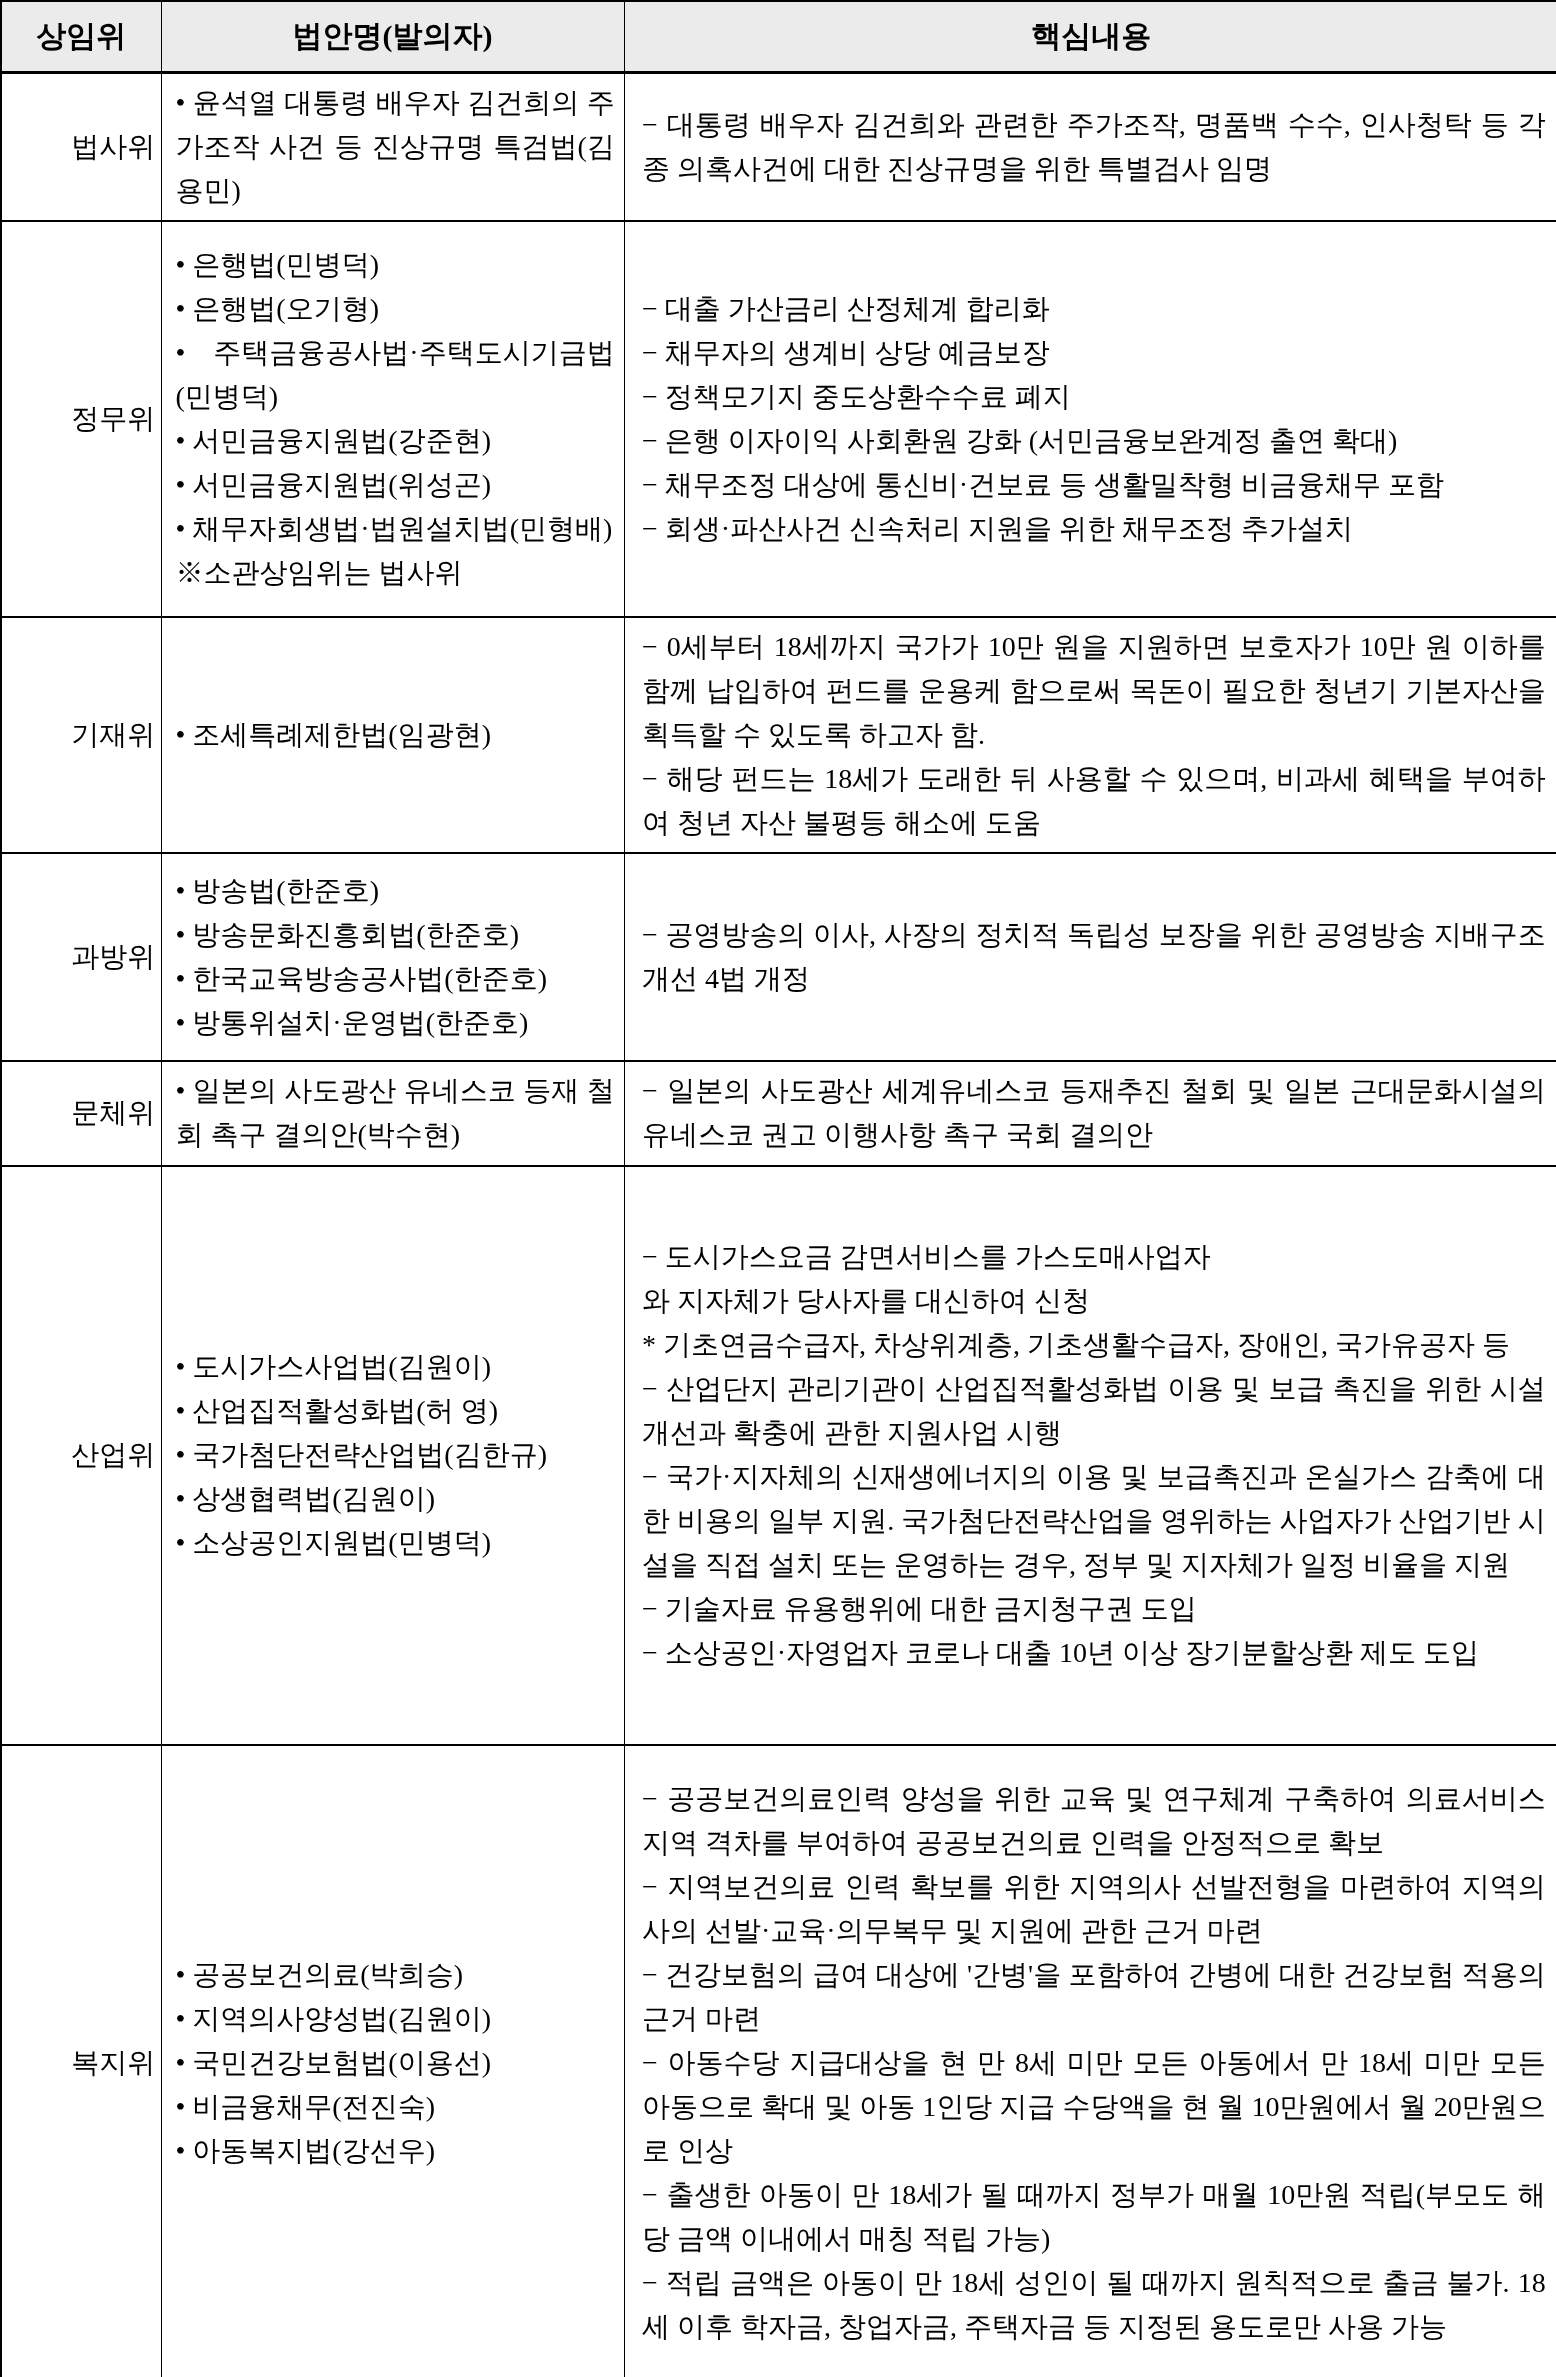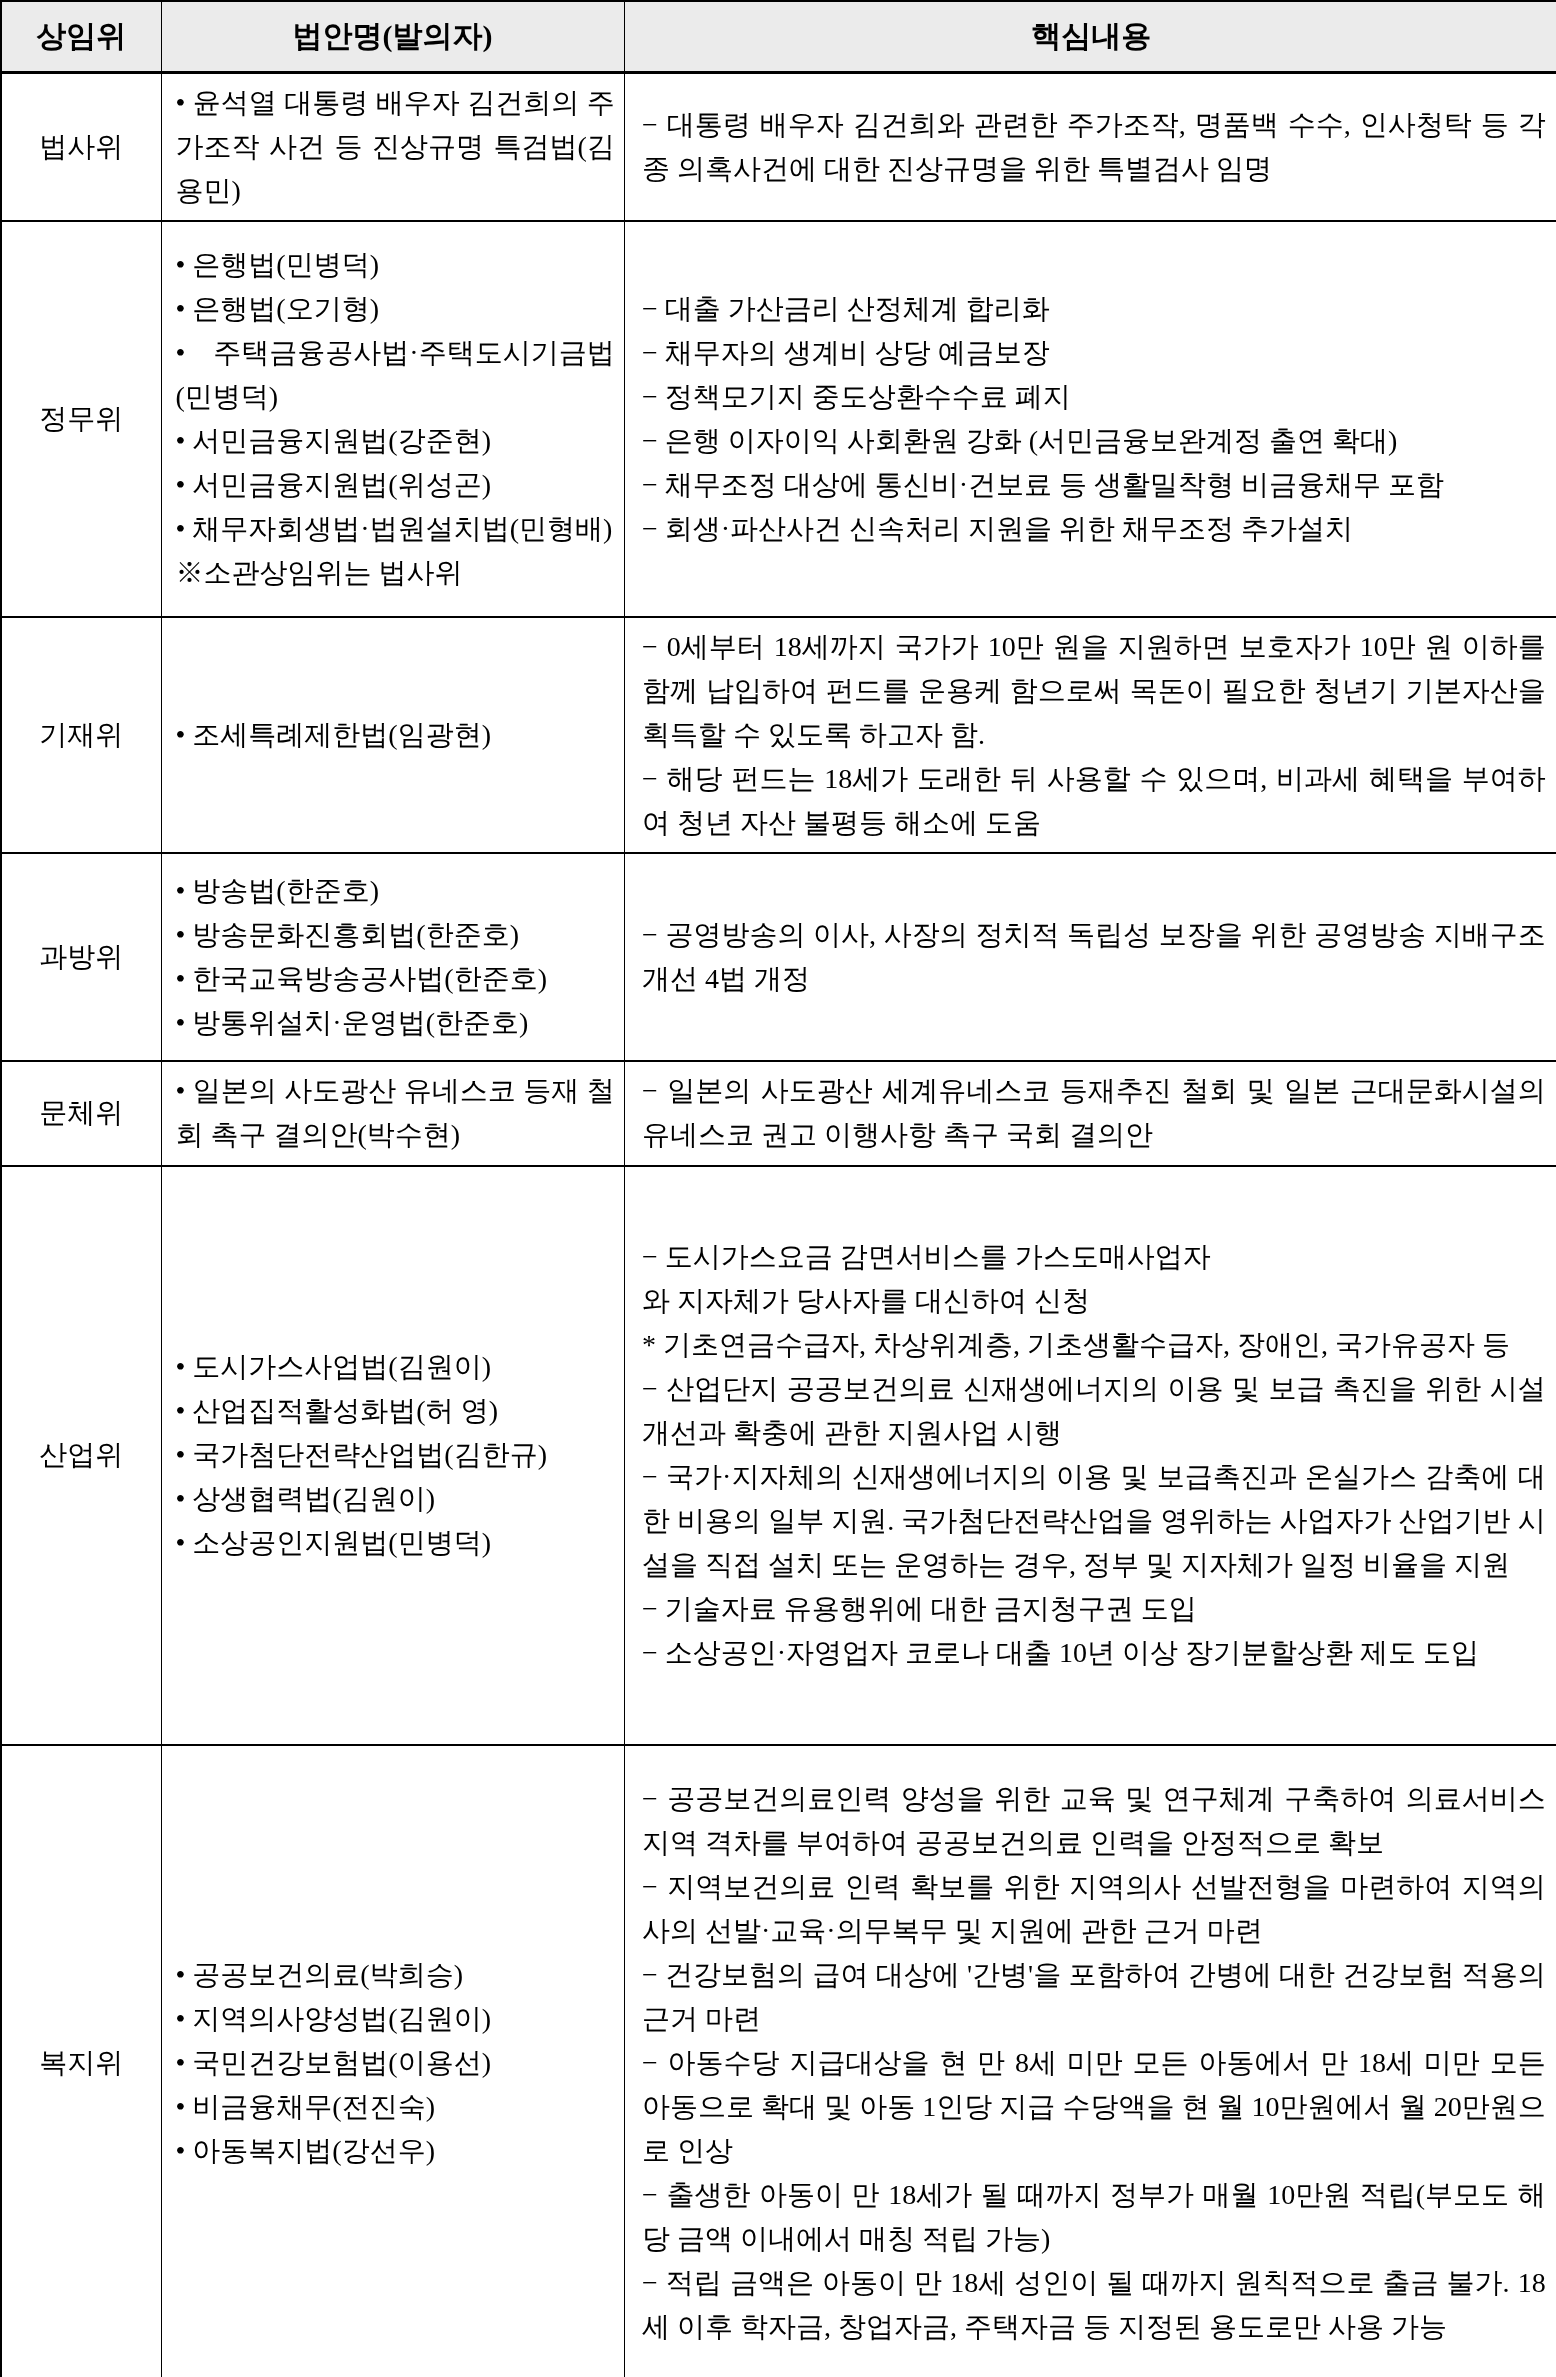--- a/index.html
+++ b/index.html
@@ -47,21 +47,21 @@
   }
   tbody tr:nth-child(1) { height: 146px; }
   tbody tr:nth-child(2) { height: 396px; }
   tbody tr:nth-child(3) { height: 232px; }
   tbody tr:nth-child(4) { height: 208px; }
   tbody tr:nth-child(5) { height: 105px; }
   tbody tr:nth-child(6) { height: 579px; }
   tbody tr:nth-child(7) { height: 636px; }
 
   td.committee {
-    text-align: center;
+    text-align: right;
     padding: 3.5px 5.3px;
   }
   td.bills {
     padding: 7px 8.8px 7px 14px;
   }
   td.contents {
     padding: 7px 12.3px 7px 17.5px;
   }
   td p {
     margin: 0;
@@ -153,21 +153,21 @@
             <p>• 도시가스사업법(김원이)</p>
             <p>• 산업집적활성화법(허 영)</p>
             <p>• 국가첨단전략산업법(김한규)</p>
             <p>• 상생협력법(김원이)</p>
             <p>• 소상공인지원법(민병덕)</p>
           </td>
     <td class="contents">
             <p>− 도시가스요금 감면서비스를 가스도매사업자</p>
             <p>와 지자체가 당사자를 대신하여 신청</p>
             <p>* 기초연금수급자, 차상위계층, 기초생활수급자, 장애인, 국가유공자 등</p>
-            <p>− 산업단지 공공보건의료 신재생에너지의 이용 및 보급 촉진을 위한 시설 개선과 확충에 관한 지원사업 시행</p>
+            <p>− 산업단지 관리기관이 산업집적활성화법 이용 및 보급 촉진을 위한 시설 개선과 확충에 관한 지원사업 시행</p>
             <p>− 국가·지자체의 신재생에너지의 이용 및 보급촉진과 온실가스 감축에 대한 비용의 일부 지원. 국가첨단전략산업을 영위하는 사업자가 산업기반 시설을 직접 설치 또는 운영하는 경우, 정부 및 지자체가 일정 비율을 지원</p>
             <p>− 기술자료 유용행위에 대한 금지청구권 도입</p>
             <p>− 소상공인·자영업자 코로나 대출 10년 이상 장기분할상환 제도 도입</p>
           </td>
   </tr>
         <tr>
     <td class="committee">복지위</td>
     <td class="bills">
             <p>• 공공보건의료(박희승)</p>
             <p>• 지역의사양성법(김원이)</p>

